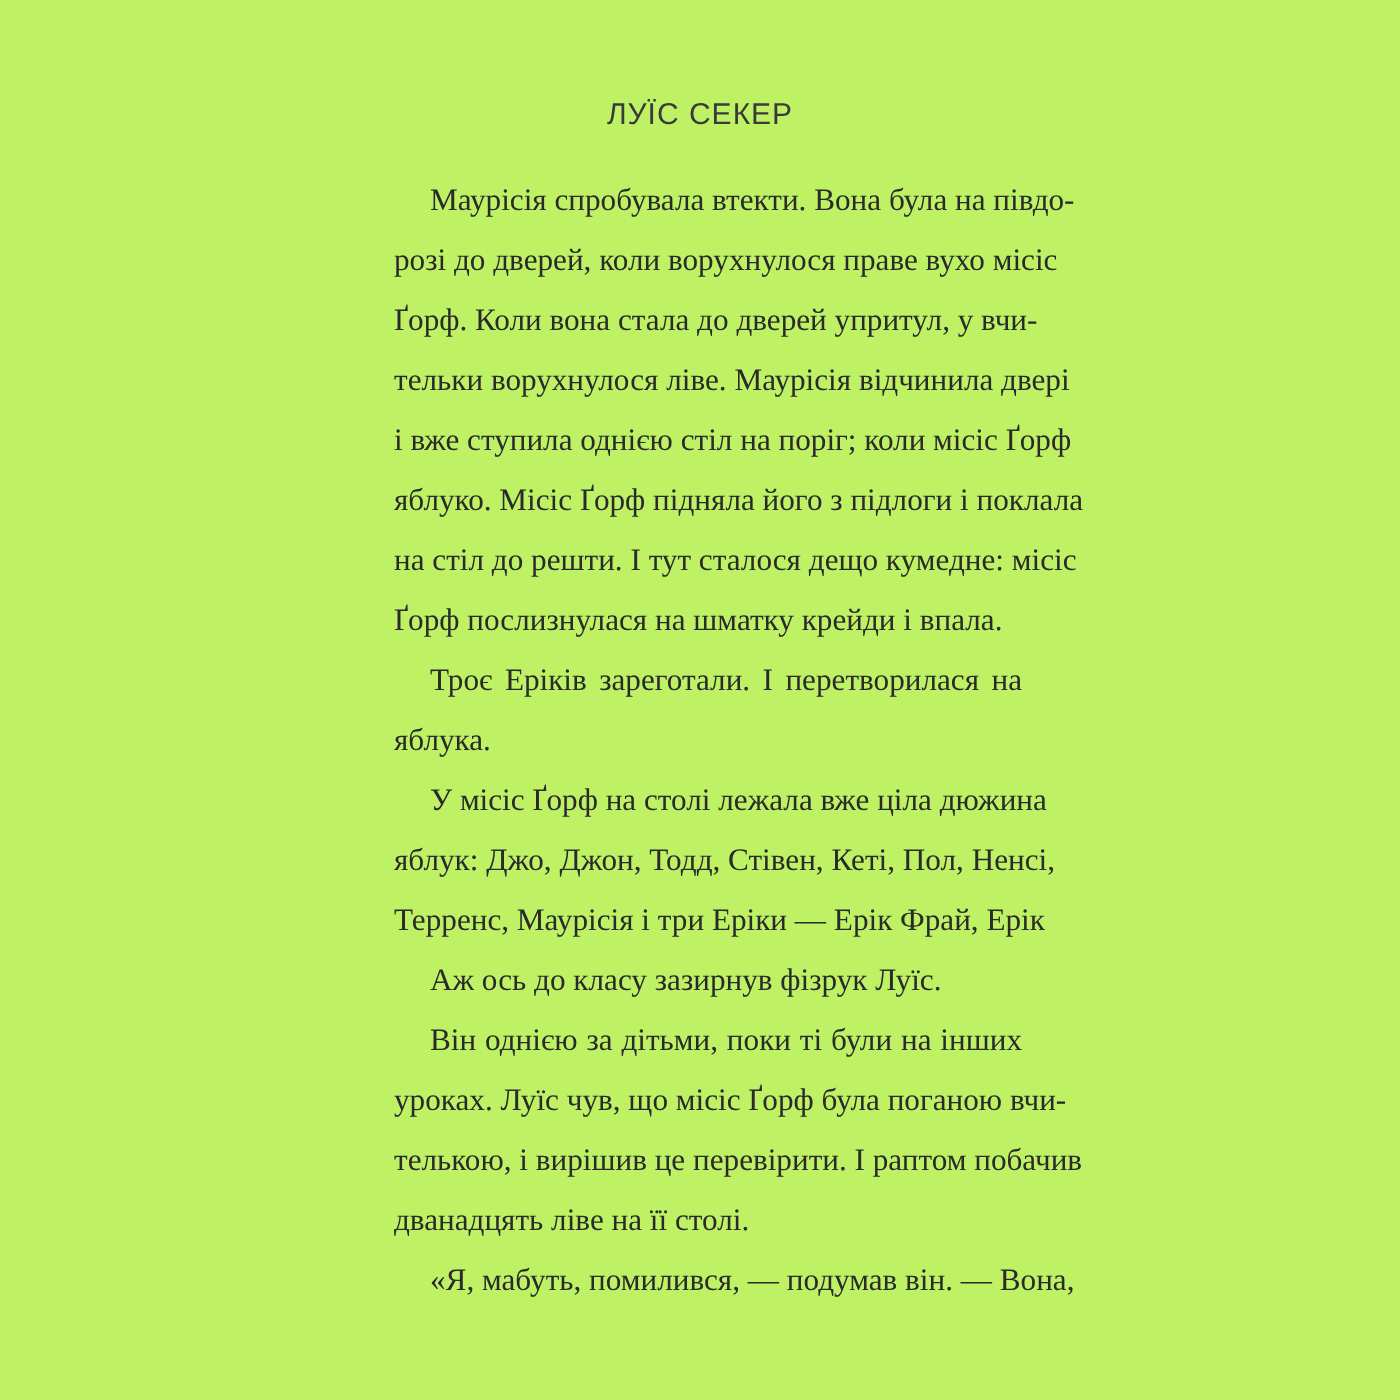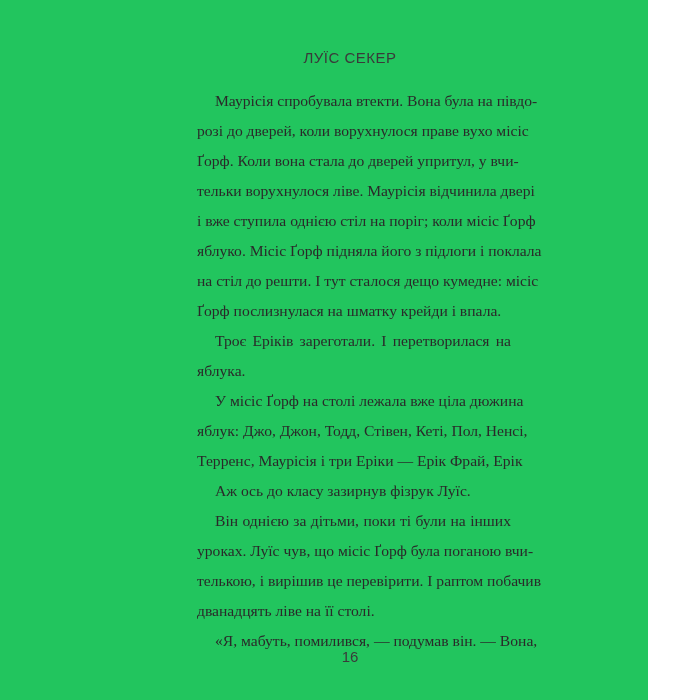--- a/index.html
+++ b/index.html
@@ -1,17 +1,17 @@
 <!DOCTYPE html>
 <html><head>
 <meta charset="utf-8">
 <style>
   html, body { margin: 0; padding: 0; background: #ffffff; }
   body { width: 700px; height: 700px; position: relative; overflow: hidden; }
-  .page { position: absolute; left: 0; top: 0; width: 648px; height: 700px; background: #22c55e; }
+  .page { position: absolute; left: 0; top: 0; width: 700px; height: 700px; background: #bef264; }
   .running-head {
     position: absolute; left: 0; width: 700px; top: 49px; text-align: center;
     font-family: "Liberation Sans", sans-serif; font-size: 15px; letter-spacing: 0.5px;
     color: #3a3a3a;
   }
   .text {
     position: absolute; left: 197px; top: 86px; width: 314px;
     font-family: "Liberation Serif", serif; font-size: 15.6px; color: #2a2a2a;
   }
   .line { height: 30px; line-height: 30px; white-space: nowrap; }
@@ -41,14 +41,13 @@
       <div class="line just indent">У місіс Ґорф на столі лежала вже ціла дюжина</div>
       <div class="line just">яблук: Джо, Джон, Тодд, Стівен, Кеті, Пол, Ненсі,</div>
       <div class="line just">Терренс, Маурісія і три Еріки — Ерік Фрай, Ерік</div>
       <div class="line indent">Аж ось до класу зазирнув фізрук Луїс.</div>
       <div class="line just indent">Він однією за дітьми, поки ті були на інших</div>
       <div class="line just">уроках. Луїс чув, що місіс Ґорф була поганою вчи-</div>
       <div class="line just">телькою, і вирішив це перевірити. І раптом побачив</div>
       <div class="line">дванадцять ліве на її столі.</div>
       <div class="line just indent">«Я, мабуть, помилився, — подумав він. — Вона,</div>
     </div>
-  <div class="folio">16</div>
 </div>
 
 </body></html>

